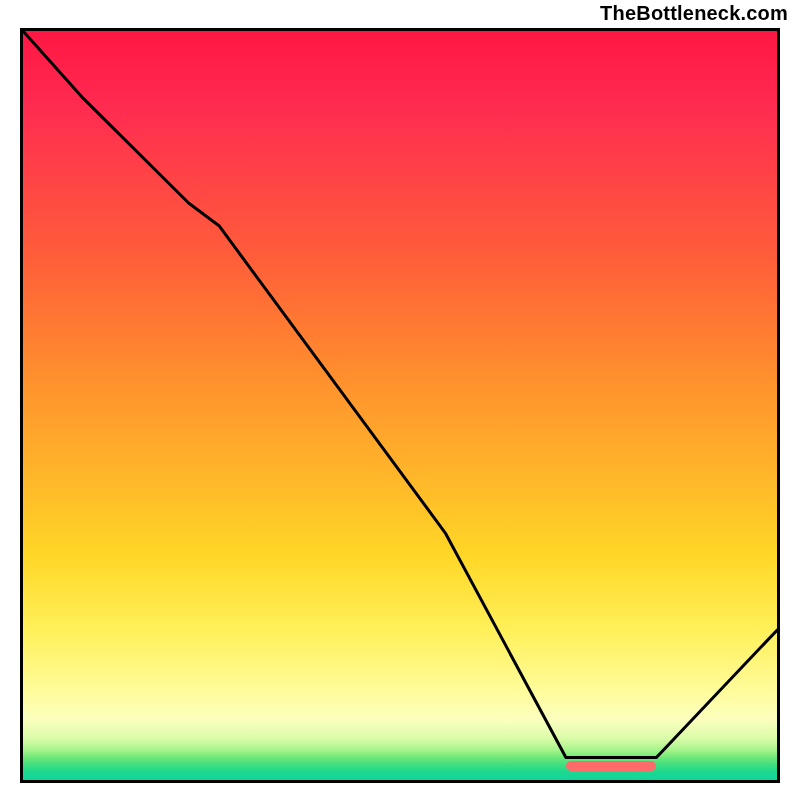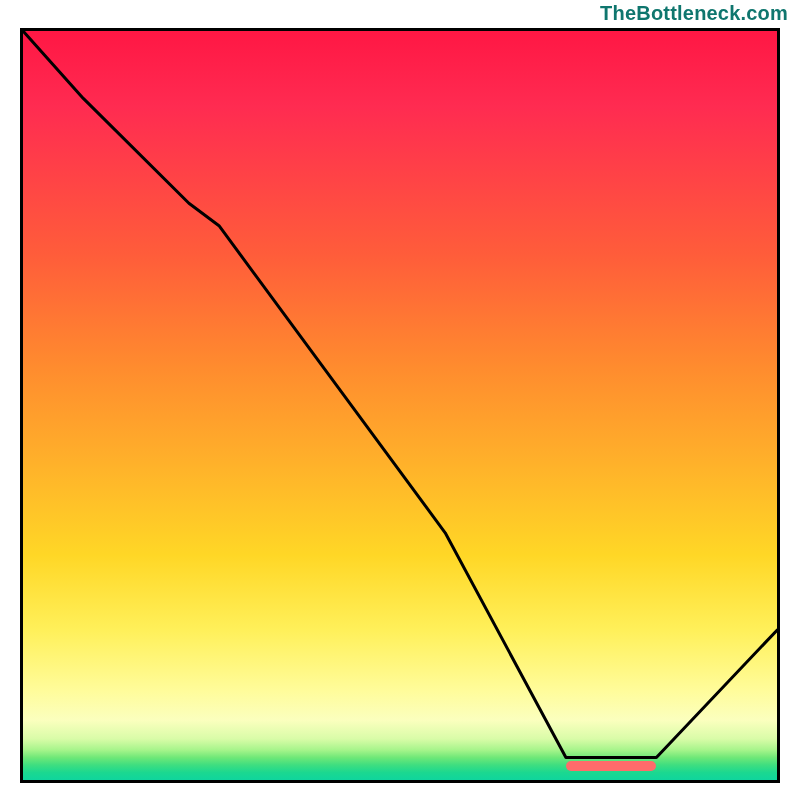--- a/index.html
+++ b/index.html
@@ -15,21 +15,21 @@
     position: relative;
     width: 800px;
     height: 800px;
   }
   .watermark {
     position: absolute;
     top: 2px;
     right: 12px;
     font-size: 20px;
     font-weight: bold;
-    color: #0f766e;
+    color: #000000;
     letter-spacing: 0.2px;
   }
   .plot-frame {
     position: absolute;
     left: 20px;
     top: 28px;
     width: 760px;
     height: 755px;
     border: 3px solid #000000;
     box-sizing: border-box;

